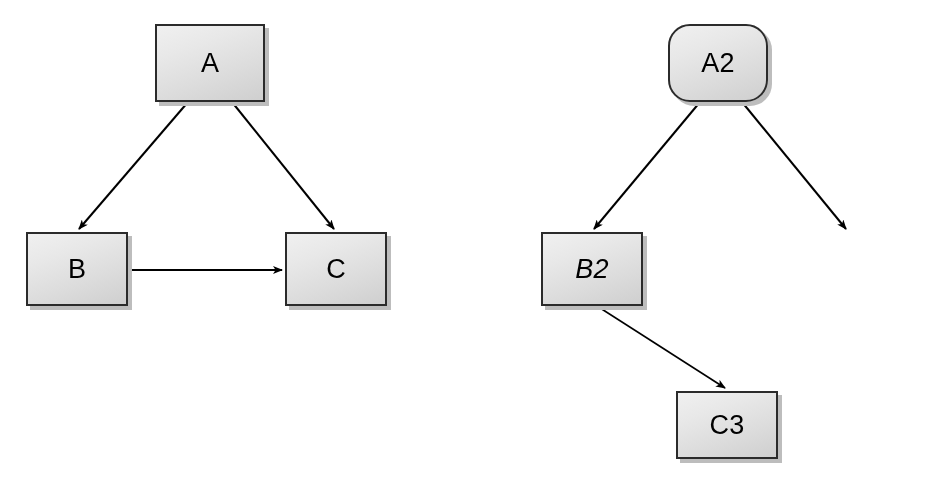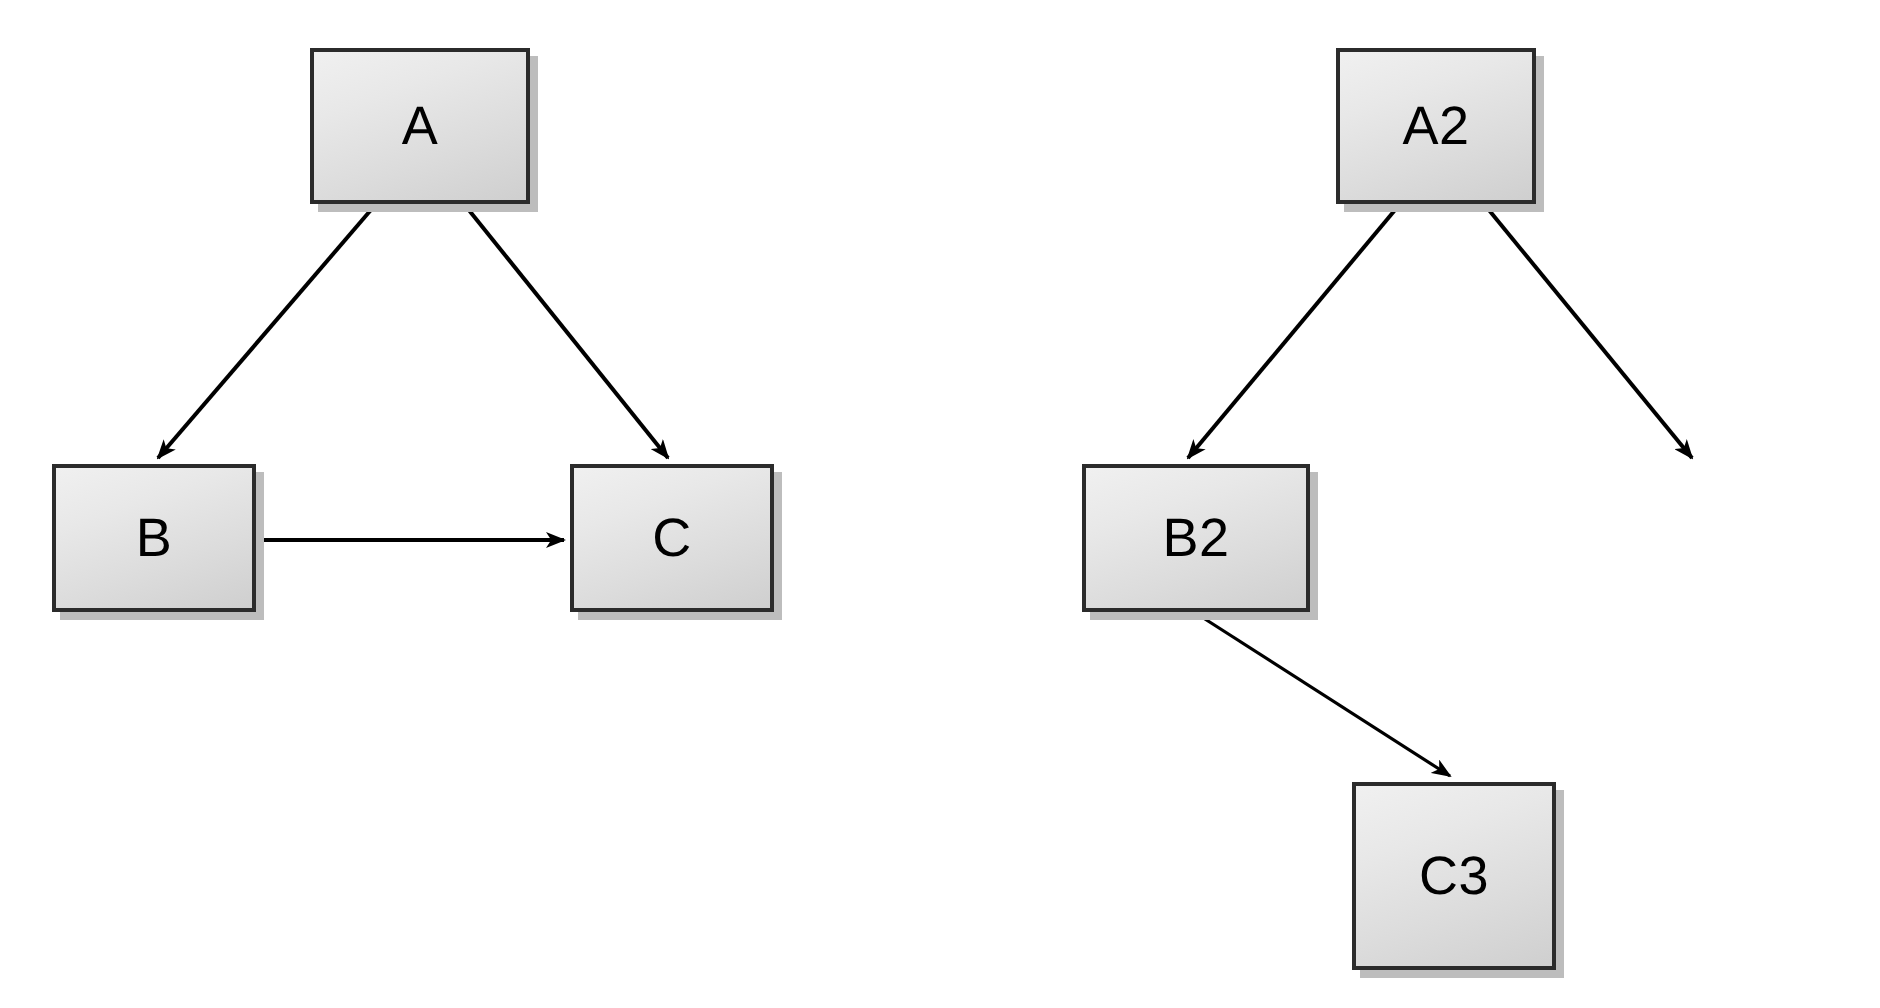--- a/index.html
+++ b/index.html
@@ -78,26 +78,26 @@
   </div>
 
   <div class="node" style="left:26px; top:232px; width:102px; height:74px;">
     <span class="node-label">B</span>
   </div>
 
   <div class="node" style="left:285px; top:232px; width:102px; height:74px;">
     <span class="node-label">C</span>
   </div>
 
-  <div class="node" style="left:668px; top:24px; width:100px; height:78px;">
+  <div class="node" style="left:668px; top:24px; width:100px; height:78px;border-radius:22px;">
     <span class="node-label">A2</span>
   </div>
 
-  <div class="node" style="left:541px; top:232px; width:114px; height:74px;">
+  <div class="node" style="left:541px; top:232px; width:102px; height:74px;font-style:italic;">
     <span class="node-label">B2</span>
   </div>
 
 
-  <div class="node" style="left:676px; top:391px; width:102px; height:94px;">
+  <div class="node" style="left:676px; top:391px; width:102px; height:68px;">
     <span class="node-label">C3</span>
   </div>
 
 </div>
 
 </body></html>

